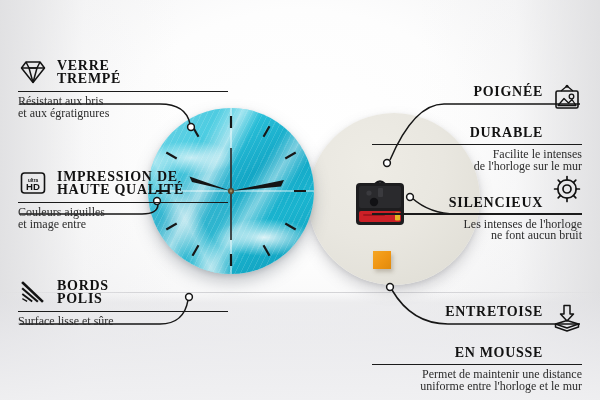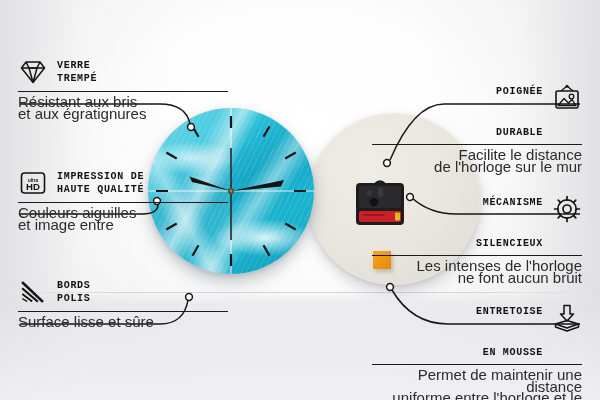--- a/index.html
+++ b/index.html
@@ -70,25 +70,25 @@
 
   
   .wires{position:absolute;inset:0;pointer-events:none;}
 
   
   .feat{position:absolute;width:210px;}
   .feat .head{display:flex;align-items:center;gap:9px;}
   .feat.left .head{justify-content:flex-start;}
   .feat.right .head{justify-content:flex-end;}
   .titles{display:flex;flex-direction:column;}
-  .t-line{font-family:Liberation Mono, monospace;font-weight:700;font-size:10px;
+  .t-line{font-family:Liberation Serif, serif;font-weight:700;font-size:14px;
     letter-spacing:.7px;color:#121212;line-height:13.4px;text-transform:uppercase;}
   .feat.right .t-line{text-align:right;margin-top:28px;}
   .rule{height:1.4px;background:#1b1b1b;margin:4px 0 4px 0;}
-  .sub{font-family:Liberation Sans, sans-serif;font-size:15px;line-height:11.6px;color:#2b2b2b;}
+  .sub{font-family:Liberation Serif, serif;font-size:12px;line-height:11.6px;color:#2b2b2b;}
   .feat.right .sub{text-align:right;}
   .ico{width:30px;height:30px;flex:0 0 30px;display:block;}
 
   
   #feat-verre{left:18px;top:57px;}
   #feat-impression{left:18px;top:168px;}
   #feat-bords{left:18px;top:277px;}
   
   #feat-poignee{left:372px;top:57px;}
   #feat-mecanisme{left:372px;top:168px;}
@@ -243,29 +243,28 @@
       <svg class="ico" viewBox="0 0 30 30">
         <path d="M15 3 L9 8 M15 3 L21 8" fill="none" stroke="#131313" stroke-width="1.3"></path>
         <circle cx="15" cy="3.2" r="1.5" fill="#131313"></circle>
         <rect x="4" y="8" width="22" height="17" rx="1.6" fill="none" stroke="#131313" stroke-width="1.6"></rect>
         <circle cx="19.5" cy="13.5" r="2.3" fill="none" stroke="#131313" stroke-width="1.3"></circle>
         <path d="M6 22.5 L12 15.5 L16.5 20 L20 16.5 L24 22.5 Z" fill="none" stroke="#131313" stroke-width="1.3" stroke-linejoin="round"></path>
       </svg>
     </div>
     <div class="rule"></div>
     <div class="sub">
-      <div>Facilite le distance</div>
+      <div>Facilite le intenses</div>
       <div>de l'horloge sur le mur</div>
     </div>
   </div>
 
   <div class="feat right" id="feat-mecanisme">
     <div class="head">
       <div class="titles">
-        <span class="t-line">MÉCANISME</span>
         <span class="t-line">SILENCIEUX</span>
       </div>
       <svg class="ico" viewBox="0 0 30 30">
         <g fill="none" stroke="#131313" stroke-width="1.7" stroke-linecap="round">
           <circle cx="15" cy="15" r="9.2"></circle>
           <circle cx="15" cy="15" r="4"></circle>
           <line x1="15" y1="2.6" x2="15" y2="6"></line>
             <line x1="15" y1="24" x2="15" y2="27.4"></line>
           <line x1="2.6" y1="15" x2="6" y2="15"></line>
             <line x1="24" y1="15" x2="27.4" y2="15"></line>

